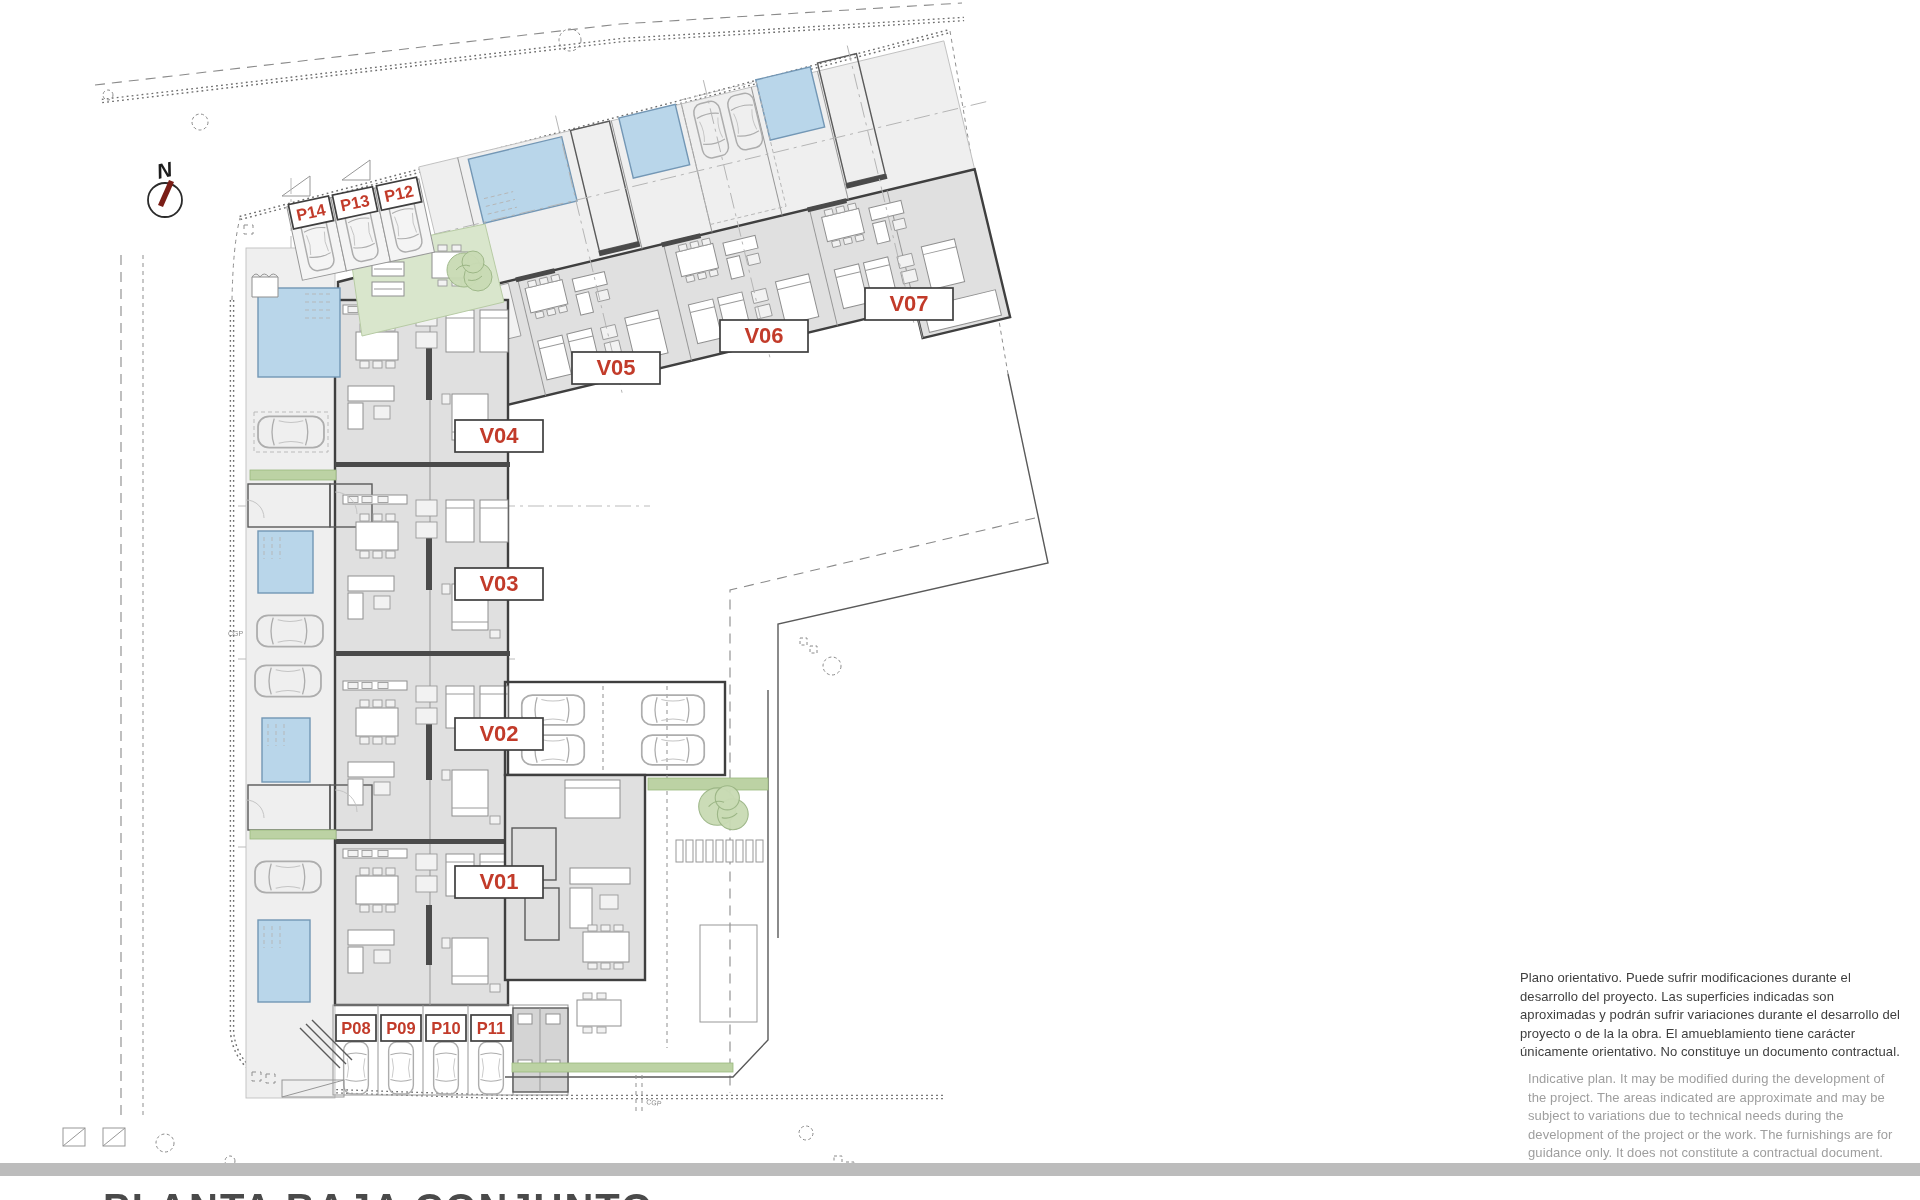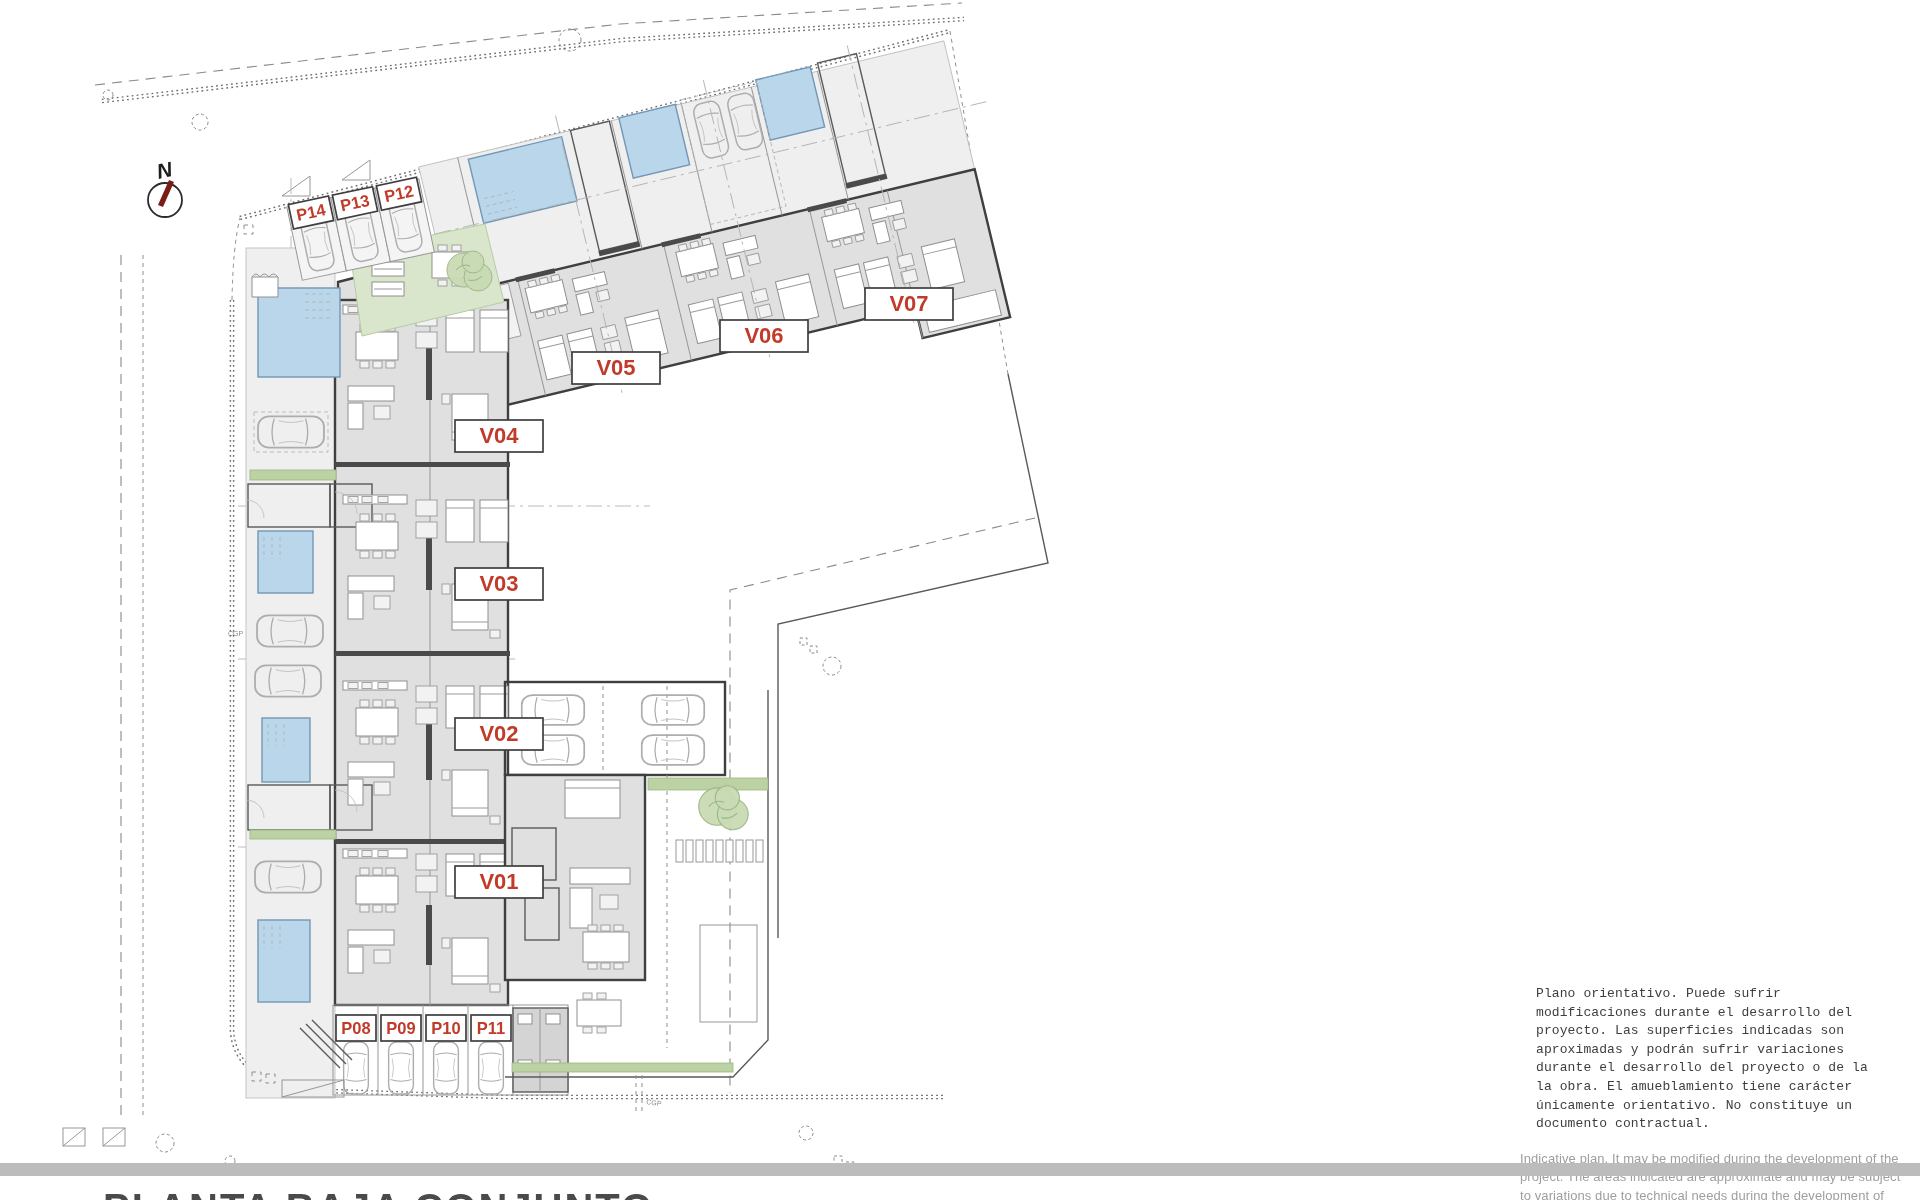--- a/index.html
+++ b/index.html
@@ -29,22 +29,22 @@
   .furn2{fill:#f2f2f2;stroke:#9a9a9a;stroke-width:.9;}
   .darkbit{fill:#4a4a4a;}
   .plate{fill:#ffffff;stroke:#3f3f3f;stroke-width:1.7;}
   .vlabel{font-weight:bold;font-size:22px;fill:var(--label_red,#c23b2a);}
   .plabel{font-weight:bold;font-size:16.5px;fill:var(--label_red,#c23b2a);}
   .tinytxt{font-size:7px;fill:#8a8a8a;}
   .north-n{font-weight:bold;font-style:italic;font-size:21px;fill:#1d1d1d;}
 
   .disclaimer{position:absolute;left:1520px;top:969px;width:384px;font-size:13px;
               line-height:18.6px;letter-spacing:.1px;}
-  .disclaimer .es{color:#3e3e3e;margin:16px;font-family:Liberation Mono, monospace;}
-  .disclaimer .en{color:#9e9e9e;margin:0;}
+  .disclaimer .es{color:#3e3e3e;margin:0;}
+  .disclaimer .en{color:#9e9e9e;margin:8px;}
   .scrollbar{position:absolute;left:0;top:1163px;width:1920px;height:13px;
              background:var(--scrollbar,#bcbcbc);}
   .sheet-title{position:absolute;left:103px;top:1186px;font-size:40px;font-weight:bold;
                letter-spacing:2px;color:#4a4a4a;white-space:nowrap;}
 </style>
 </head>
 <body>
 
 <div class="stage">
 <svg width="1920" height="1200" viewBox="0 0 1920 1200">

